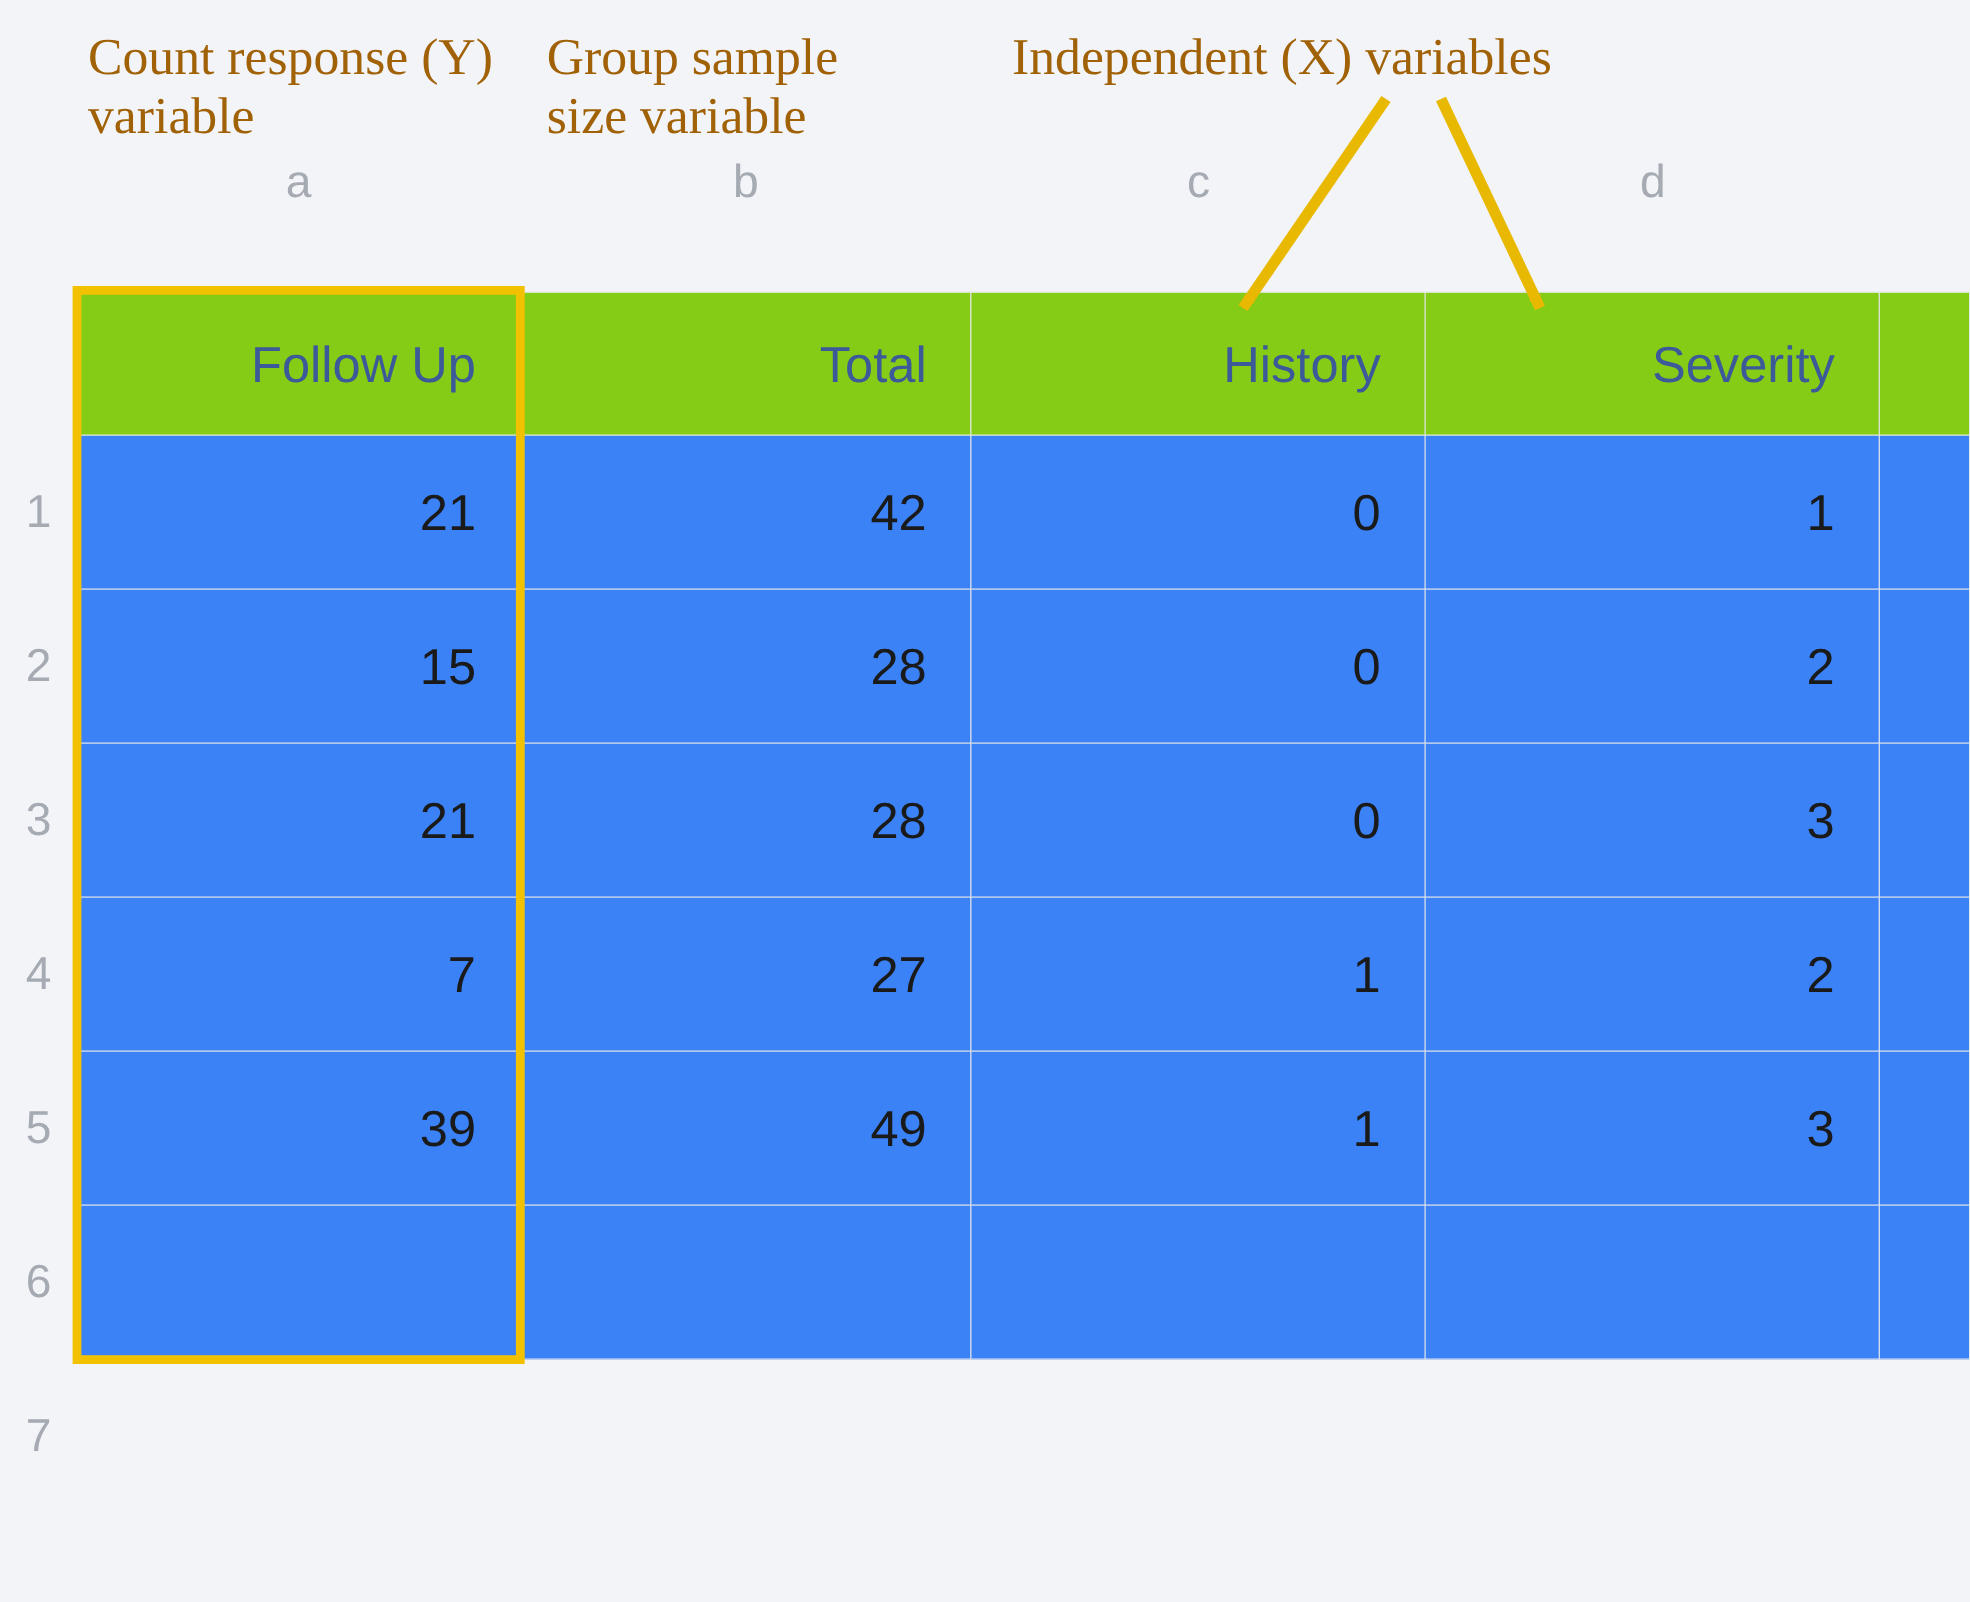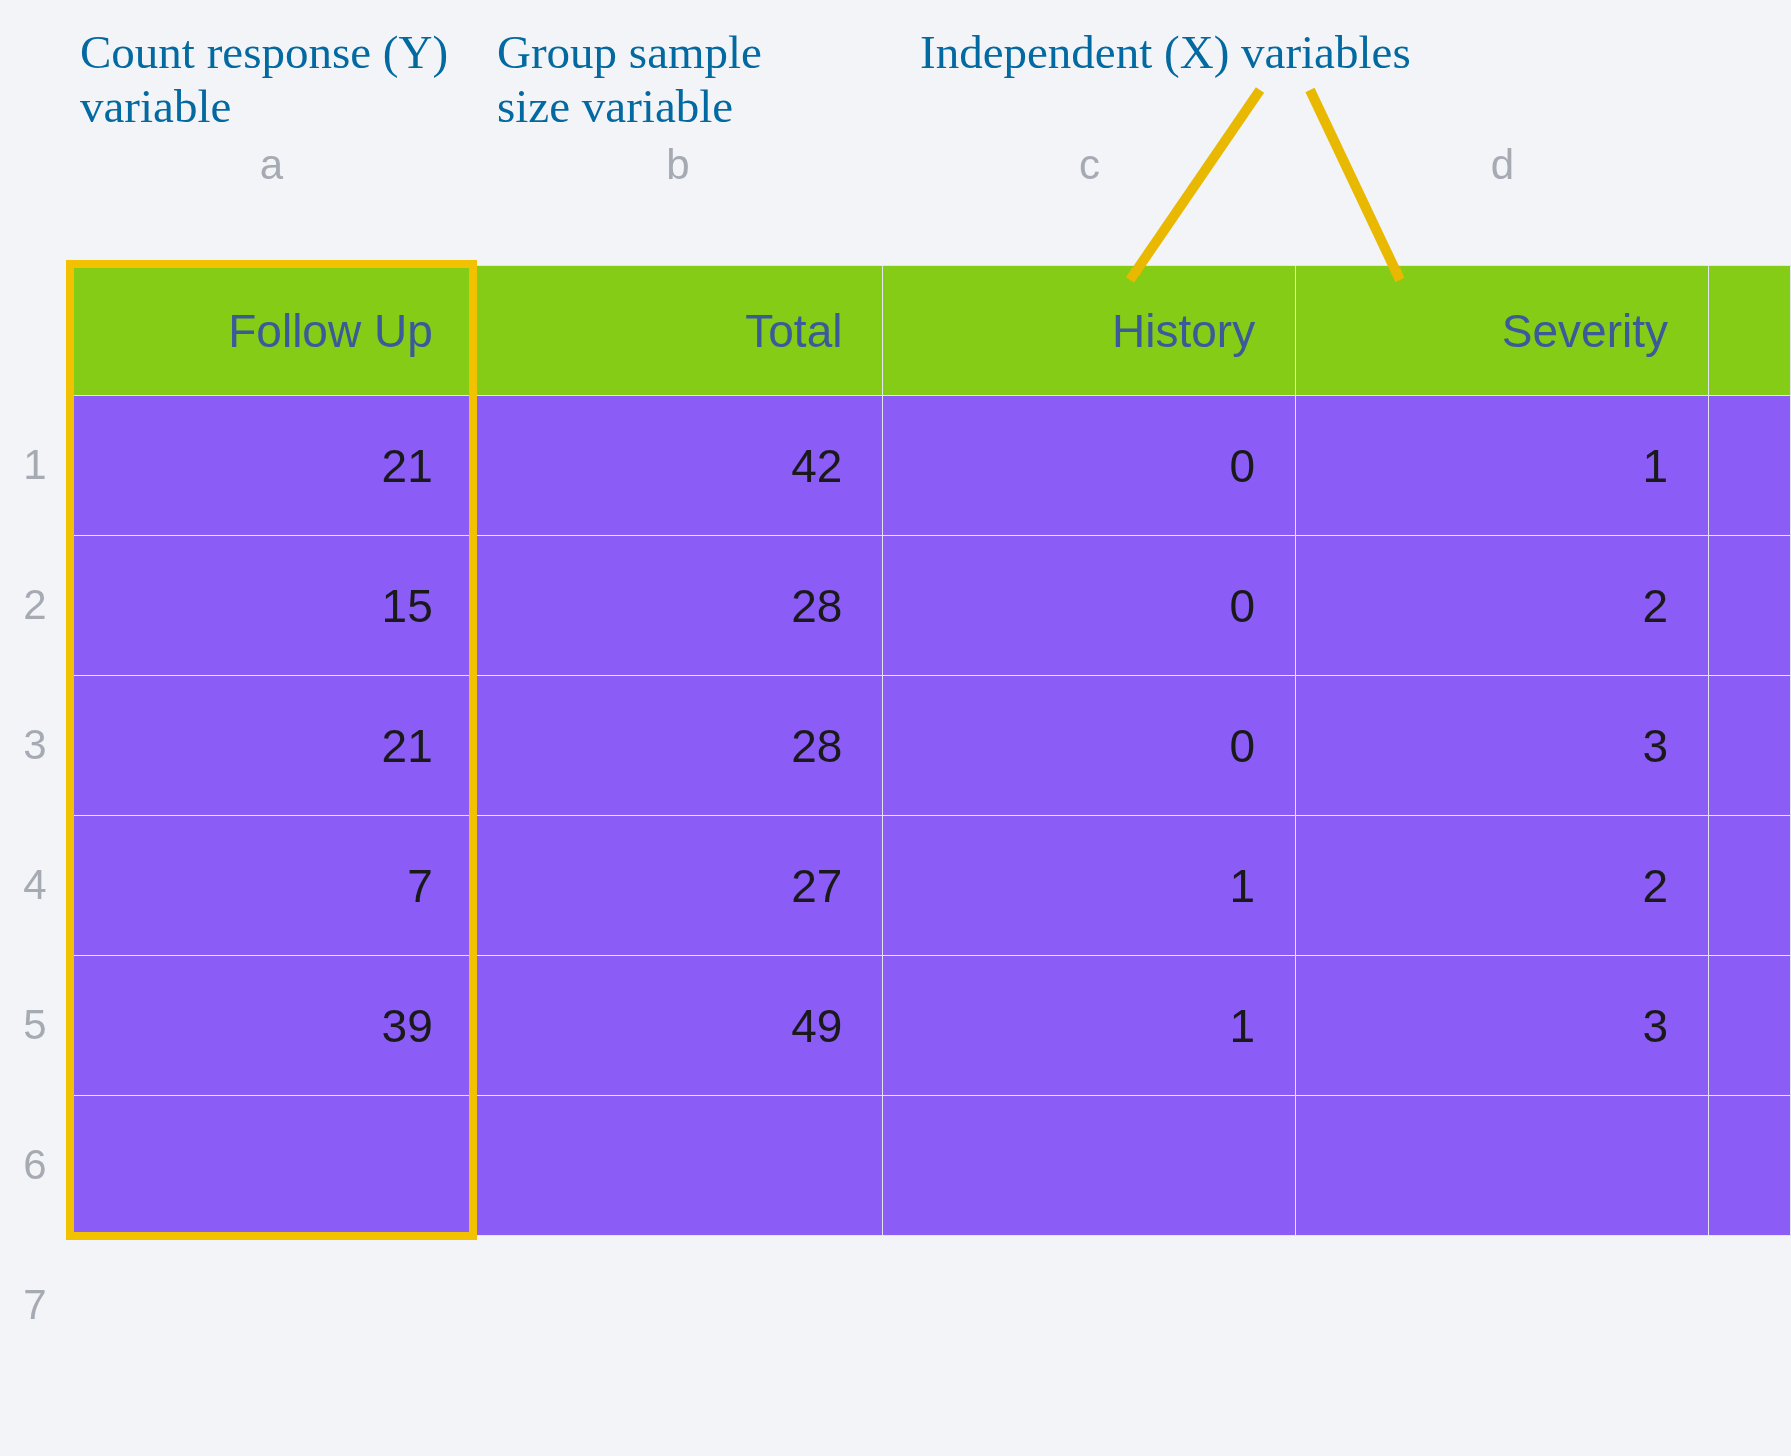--- a/index.html
+++ b/index.html
@@ -13,21 +13,21 @@
   }
   .sheet {
     position: absolute;
     left: 0;
     top: 0;
     width: 1791px;
     height: 1456px;
   }
   .annotation {
     position: absolute;
-    color: #0369a1;
+    color: #a16207;
     font-family: "Times New Roman", Georgia, serif;
     font-size: 47px;
     line-height: 1.15;
     padding: 0 10px;
   }
   .ann-a { left: 70px;  top: 25px; width: 380px; }
   .ann-b { left: 487px; top: 25px; width: 340px; }
   .ann-x { left: 910px; top: 25px; width: 600px; }
   .col-letters {
     position: absolute;
@@ -72,21 +72,21 @@
     left: 70px;
     top: 265px;
     border-collapse: collapse;
     table-layout: fixed;
   }
   table.data th, table.data td {
     border: 1px solid #e3e6ea;
     height: 140px;
     padding: 0 40px;
     font-size: 46px;
-    background: #8b5cf6;
+    background: #3b82f6;
     box-sizing: border-box;
   }
   table.data th {
     color: #3c5a99;
     font-weight: 400;
     text-align: right;
     height: 130px;
     background: #84cc16;
   }
   table.data td {

